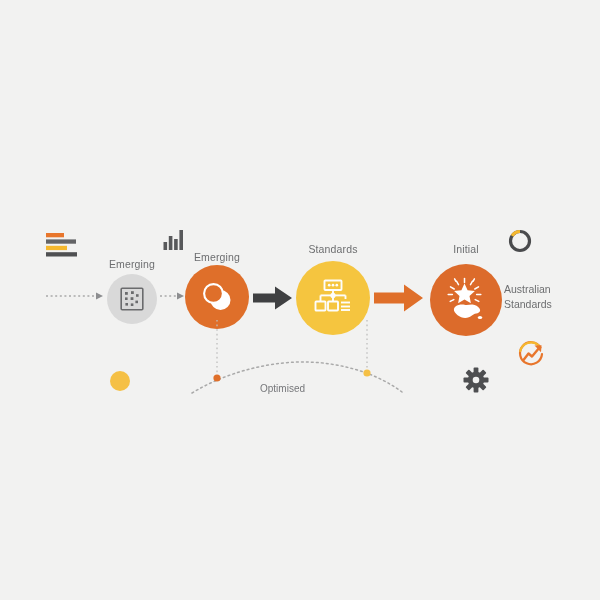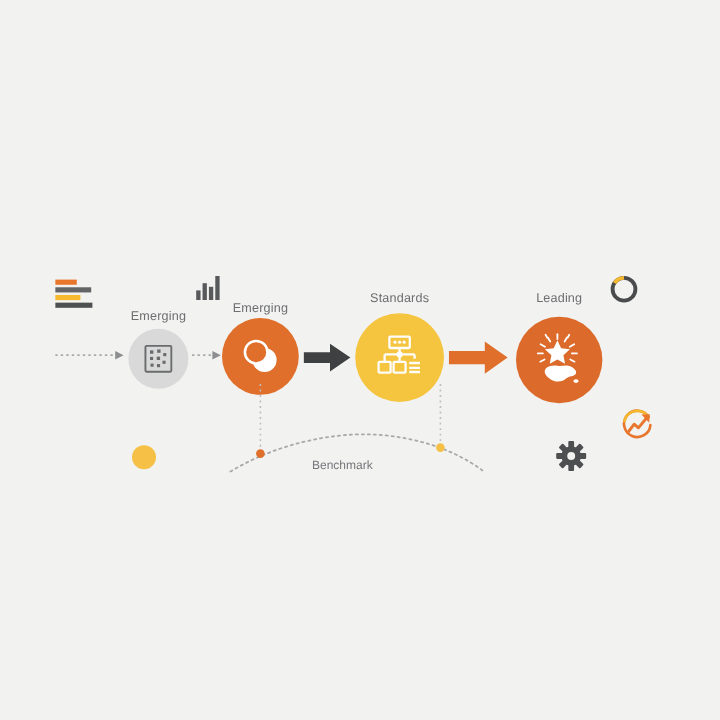--- a/index.html
+++ b/index.html
@@ -164,21 +164,21 @@
       <circle cx="16.2" cy="6.2" r="1.35" fill="#fdfdfb"></circle>
       <circle cx="20" cy="6.2" r="1.35" fill="#fdfdfb"></circle>
       <circle cx="23.8" cy="6.2" r="1.35" fill="#fdfdfb"></circle>
     </svg>
   </div>
 
   <svg class="abs" id="orange-arrow" width="50" height="30" viewBox="0 0 50 30">
     <polygon points="0,9.5 30,9.5 30,1.5 49,15 30,28.5 30,20.5 0,20.5" fill="#df6f2a"></polygon>
   </svg>
 
-  <div class="stage-label" id="leading-label">Leading</div>
+  <div class="stage-label" id="leading-label">Initial</div>
   <div class="abs stage-circle" id="leading-circle">
     <svg width="46" height="46" viewBox="0 0 46 46">
       <g stroke="#ffffff" stroke-width="1.5" stroke-linecap="round">
         <line x1="21.5" y1="1.5" x2="21.5" y2="5.5"></line>
         <line x1="13.5" y1="4.2" x2="15.5" y2="7.6"></line>
         <line x1="29.5" y1="4.2" x2="27.5" y2="7.6"></line>
         <line x1="7.5" y1="9.8" x2="11.2" y2="12"></line>
         <line x1="35.5" y1="9.8" x2="31.8" y2="12"></line>
         <line x1="5.2" y1="17.5" x2="9.4" y2="17.5"></line>
         <line x1="37.8" y1="17.5" x2="33.6" y2="17.5"></line>
@@ -203,21 +203,21 @@
 
   <svg class="abs" id="benchmark-group" width="215" height="82" viewBox="0 0 215 82">
 
     <line x1="27" y1="0" x2="27" y2="57" stroke="#bdbdbd" stroke-width="1.3" stroke-dasharray="1.6 3"></line>
     <line x1="177" y1="0" x2="177" y2="52" stroke="#bdbdbd" stroke-width="1.3" stroke-dasharray="1.6 3"></line>
 
     <path d="M2 73 C 40 50, 85 41, 118 42 C 150 43, 185 52, 212 72" fill="none" stroke="#a9a9a9" stroke-width="1.5" stroke-dasharray="1.8 3.2" stroke-linecap="round"></path>
     <circle cx="27" cy="58" r="3.6" fill="#df6f2a"></circle>
     <circle cx="177" cy="53" r="3.6" fill="#f5c045"></circle>
   </svg>
-  <div class="abs" id="benchmark-label">Benchmark</div>
+  <div class="abs" id="benchmark-label">Optimised</div>
 
   <svg class="abs" id="hbar-icon" width="34" height="26" viewBox="0 0 34 26">
     <rect x="0" y="1" width="18" height="4.3" fill="#e8762c"></rect>
     <rect x="0" y="7.4" width="30" height="4.3" fill="#636466"></rect>
     <rect x="0" y="13.8" width="21" height="4.3" fill="#f5b82e"></rect>
     <rect x="0" y="20.2" width="31" height="4.3" fill="#4f5052"></rect>
   </svg>
 
   <svg class="abs" id="vbar-icon" width="22" height="22" viewBox="0 0 22 22">
     <rect x="0.5" y="14" width="3.6" height="8" fill="#58595b"></rect>
@@ -248,14 +248,18 @@
       <rect x="19.5" y="10.6" width="6" height="4.8" rx="0.9"></rect>
       <rect x="10.6" y="0.5" width="4.8" height="6" rx="0.9" transform="rotate(45 13 13)"></rect>
       <rect x="10.6" y="19.5" width="4.8" height="6" rx="0.9" transform="rotate(45 13 13)"></rect>
       <rect x="0.5" y="10.6" width="6" height="4.8" rx="0.9" transform="rotate(45 13 13)"></rect>
       <rect x="19.5" y="10.6" width="6" height="4.8" rx="0.9" transform="rotate(45 13 13)"></rect>
       <circle cx="13" cy="13" r="8.2"></circle>
     </g>
     <circle cx="13" cy="13" r="3.3" fill="#f2f2f1"></circle>
   </svg>
 
+  <div class="abs" id="australian-standards">
+    <div>Australian</div>
+    <div>Standards</div>
+  </div>
 
 </div>
 
 </body></html>

